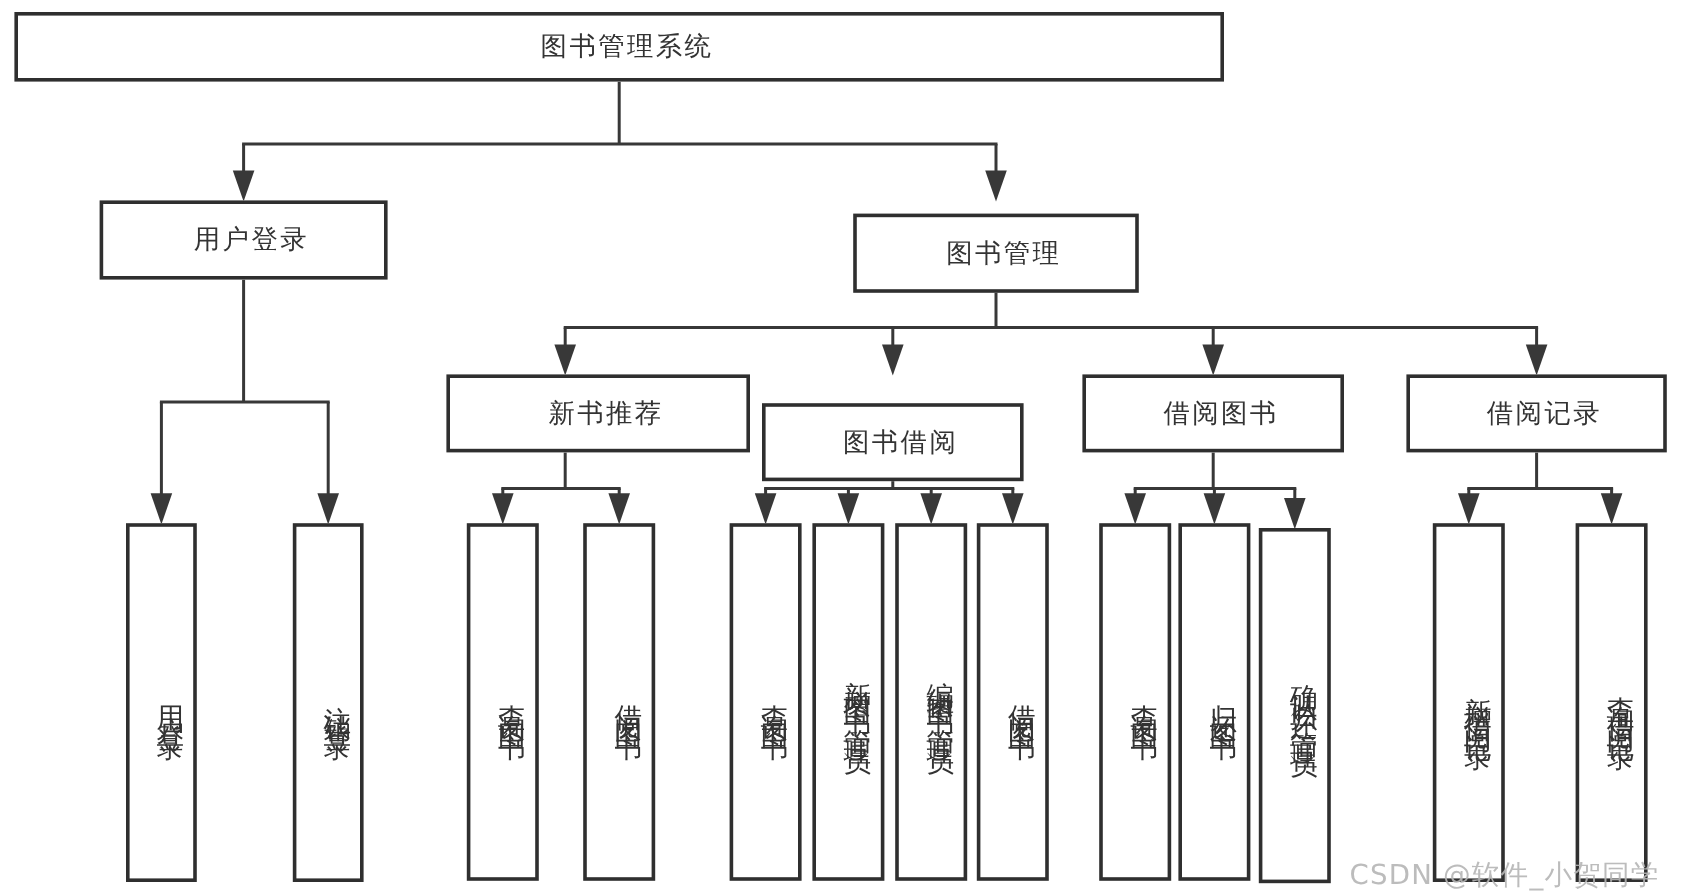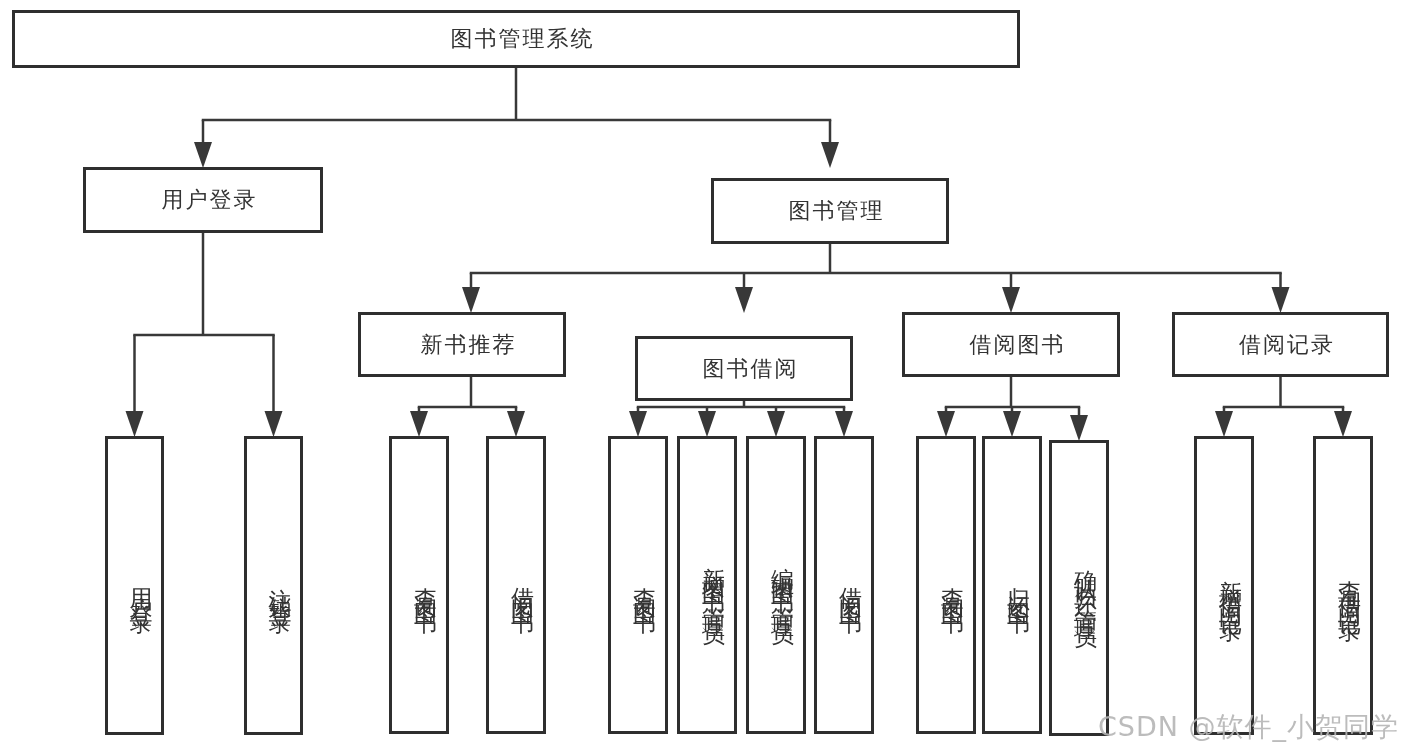--- a/index.html
+++ b/index.html
@@ -21,22 +21,22 @@
     color:var(--text,#333);
     padding-left:13px;
   }
   .node.horizontal{font-size:22px;letter-spacing:2px;white-space:nowrap;}
   .node.vertical{
     writing-mode:vertical-rl;
     font-size:23px;letter-spacing:8px;line-height:1;
   }
   .node.vertical .lbl{display:block;}
   #watermark{
-    position:absolute;right:6px;bottom:2px;z-index:3;
-    font-size:27px;letter-spacing:1px;
+    position:absolute;right:22px;bottom:2px;z-index:3;
+    font-size:23px;letter-spacing:1px;
     color:var(--wm,#b5b5b5);opacity:0.9;white-space:nowrap;
   }
 </style>
 </head>
 <body>
 
 <div id="diagram">
   <svg id="edges-svg" width="1405" height="747" viewBox="0 0 1405 747">
       <g>
         <line x1="516" y1="68" x2="516" y2="120" stroke="#383838" stroke-width="2.5"></line>
@@ -108,21 +108,21 @@
   <div id="nodes-layer">
       <div class="node horizontal" style="left: 12px; top: 10px; width: 1008px; height: 58px;">
         <span class="lbl">图书管理系统</span>
       </div>
       <div class="node horizontal" style="left: 83px; top: 167px; width: 240px; height: 66px;">
         <span class="lbl">用户登录</span>
       </div>
       <div class="node horizontal" style="left: 711px; top: 178px; width: 238px; height: 66px;">
         <span class="lbl">图书管理</span>
       </div>
-      <div class="node horizontal" style="left: 358px; top: 312px; width: 208px; height: 65px; text-align: center;">
+      <div class="node horizontal" style="left: 372px; top: 312px; width: 253px; height: 65px; text-align: center;">
         <span class="lbl">新书推荐</span>
       </div>
       <div class="node horizontal" style="left: 635px; top: 312px; width: 218px; height: 65px; margin-top: 24px;">
         <span class="lbl">图书借阅</span>
       </div>
       <div class="node horizontal" style="left: 902px; top: 312px; width: 218px; height: 65px;">
         <span class="lbl">借阅图书</span>
       </div>
       <div class="node horizontal" style="left: 1172px; top: 312px; width: 217px; height: 65px;">
         <span class="lbl">借阅记录</span>

